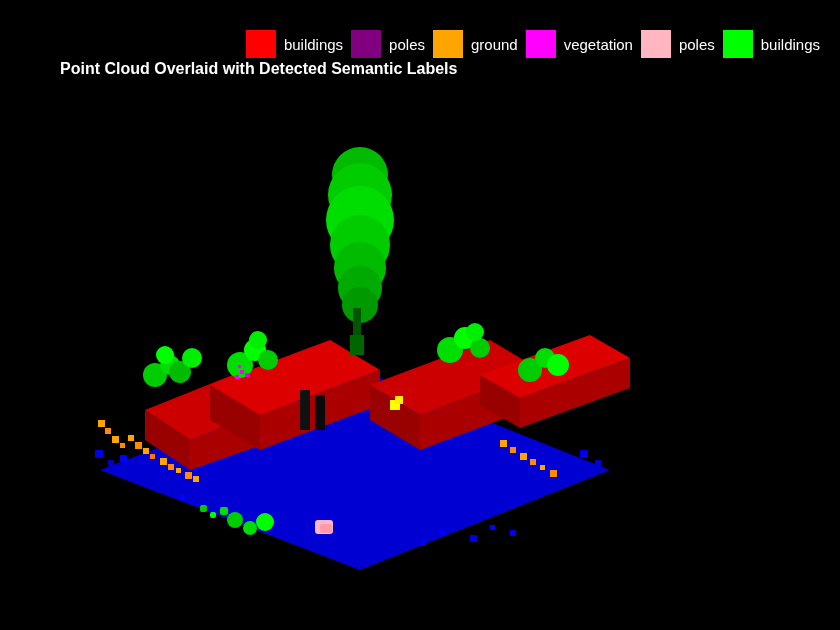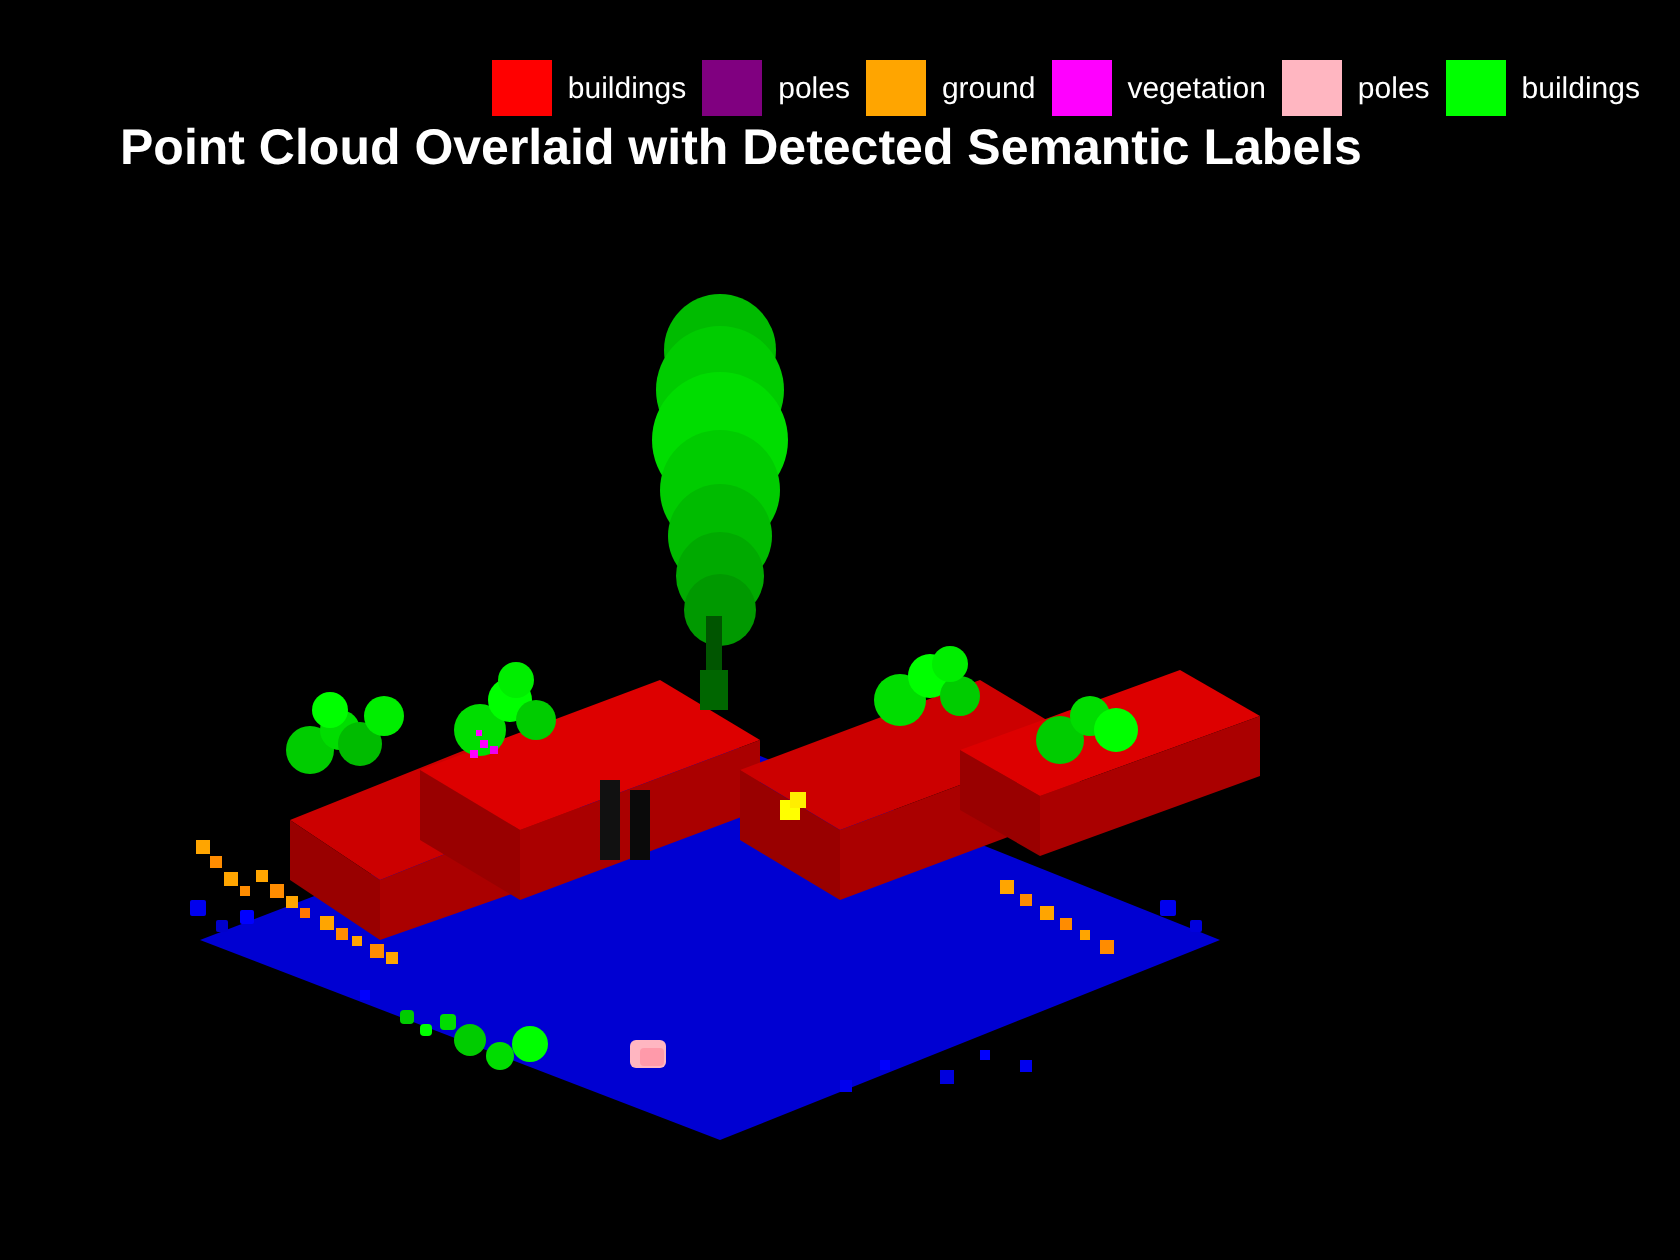--- a/index.html
+++ b/index.html
@@ -14,21 +14,21 @@
     #main-container {
       width: 840px;
       height: 630px;
       position: relative;
     }
     #title {
       position: absolute;
       top: 60px;
       left: 60px;
       color: white;
-      font-size: 25px;
+      font-size: 16px;
       font-weight: bold;
       white-space: nowrap;
     }
     #visualization {
       position: absolute;
       top: 80px;
       left: 20px;
       width: 680px;
       height: 520px;
     }

